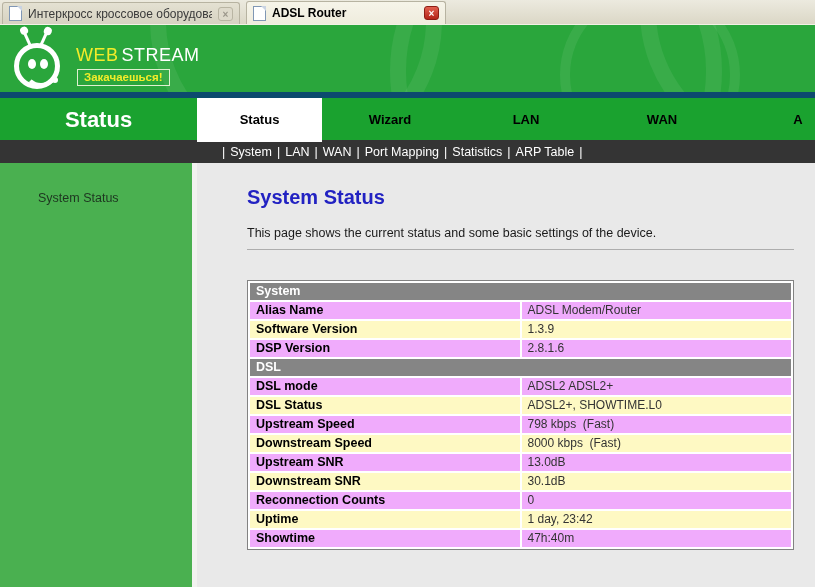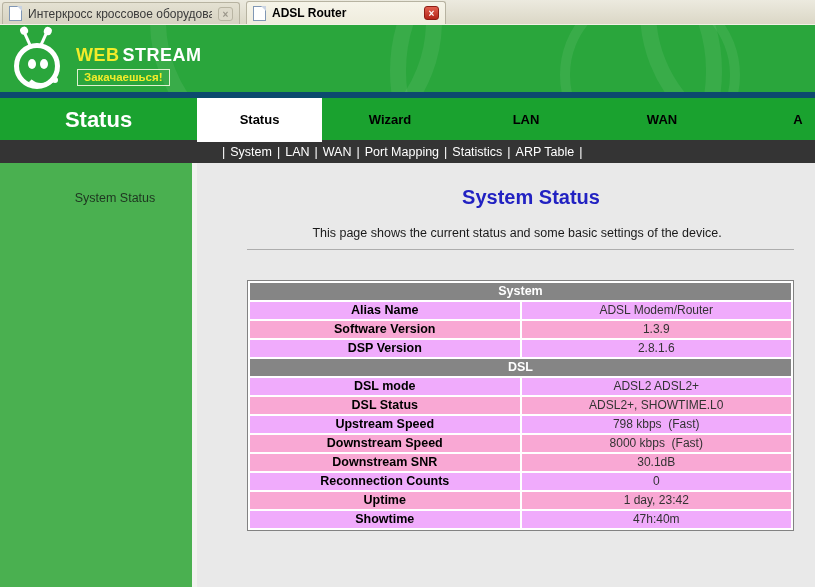--- a/index.html
+++ b/index.html
@@ -49,21 +49,21 @@
   .mascot .head{position:absolute;left:2px;top:14px;width:36px;height:36px;border:5px solid #fff;border-radius:50%;}
   .mascot .eye{position:absolute;width:8px;height:10px;background:#fff;border-radius:50%;top:11px;}
   .mascot .eye.l{left:9px;}
   .mascot .eye.r{left:21px;}
   .mascot .smile{position:absolute;left:5px;top:7px;width:26px;height:24px;border:4px solid transparent;border-bottom-color:#fff;border-radius:50%;}
   .mascot .dot{position:absolute;width:6px;height:6px;background:#fff;border-radius:50%;left:40px;top:48px;}
   .mascot .ant{position:absolute;width:3px;height:13px;background:#fff;top:4px;}
   .mascot .ant::after{content:"";position:absolute;width:8px;height:8px;background:#fff;border-radius:50%;left:-2.5px;top:-7px;}
   .mascot .a1{left:14px;transform:rotate(-24deg);}
   .mascot .a2{left:30px;transform:rotate(24deg);}
-  .brandtext{position:absolute;left:76px;top:20px;font-size:18px;font-weight:bold;letter-spacing:0.5px;}
+  .brandtext{position:absolute;left:76px;top:20px;font-size:18px;font-weight:normal;letter-spacing:0.5px;}
   .brandtext .web{color:var(--accent_yellow,#f3ec2a);}
   .brandtext .stream{color:#fff;margin-left:3px;}
   .slogan{
     position:absolute;left:77px;top:44px;border:1px solid #dff0d0;
     color:var(--accent_yellow,#f3ec2a);font-size:11.5px;font-weight:bold;padding:1px 6px 2px;
   }
   
   .navbar{
     height:48px;background:var(--nav_green,#1aa22f);border-top:6px solid #0c4a6e;
     box-sizing:border-box;position:relative;
@@ -78,39 +78,39 @@
   }
   .navtab.active{background:#fff;}
   
   .subnav{
     height:23px;background:var(--subnav_bg,#343434);color:#fff;font-size:12.5px;
     display:flex;align-items:center;padding-left:217px;box-sizing:border-box;
   }
   .subnav a{color:#fff;text-decoration:none;cursor:pointer;}
   .subnav .sep{margin:0 5px;color:#fff;}
   
-  .page{display:flex;height:424px;text-align:center;}
+  .page{display:flex;height:424px;}
   .sidebar{
     width:197px;box-sizing:border-box;background:var(--sidebar_green,#4ab050);
     border-right:5px solid #f2f2f0;flex:0 0 auto;
   }
   .side-item{padding:28px 0 0 38px;font-size:12.5px;color:#1e3520;cursor:pointer;}
   .content{flex:1;padding:0 0 0 50px;box-sizing:border-box;}
   .content h1{margin:23px 0 0;font-size:20px;font-weight:bold;color:var(--heading_blue,#2222c2);}
   .content p{margin:17px 0 9px;font-size:12.5px;color:#1a1a1a;width:540px;}
   .content hr{border:none;border-top:1px solid #adadad;width:547px;margin:0;}
   
   table.status{
     margin-top:30px;width:547px;table-layout:fixed;
     border:1px solid #828282;border-spacing:2px;background:#fff;
   }
   table.status td{padding:1px 6px;line-height:15px;overflow:hidden;}
   td.sect{background:var(--section_gray,#858585);color:#fff;font-weight:bold;font-size:12.5px;}
   tr.light td{background:#f0abfc;margin-top:7px;}
-  tr.dark td{background:#f9a8d4;}
+  tr.dark td{background:#fef9c3;}
   td.lbl{width:206px;font-weight:bold;font-size:12.5px;color:#000;}
   td.val{font-size:12px;color:#333;white-space:pre;}
 </style>
 </head>
 <body>
 
 <div class="tabbar">
   <div class="btab inactive">
     <span class="pageicon"></span>
     <span class="title">Интеркросс кроссовое оборудовани...</span>
@@ -206,20 +206,24 @@
             <td class="val">ADSL2+, SHOWTIME.L0</td>
           </tr>
           <tr class="light">
             <td class="lbl">Upstream Speed</td>
             <td class="val">798 kbps  (Fast)</td>
           </tr>
           <tr class="dark">
             <td class="lbl">Downstream Speed</td>
             <td class="val">8000 kbps  (Fast)</td>
           </tr>
+          <tr class="light">
+            <td class="lbl">Upstream SNR</td>
+            <td class="val">13.0dB</td>
+          </tr>
           <tr class="dark">
             <td class="lbl">Downstream SNR</td>
             <td class="val">30.1dB</td>
           </tr>
           <tr class="light">
             <td class="lbl">Reconnection Counts</td>
             <td class="val">0</td>
           </tr>
           <tr class="dark">
             <td class="lbl">Uptime</td>

